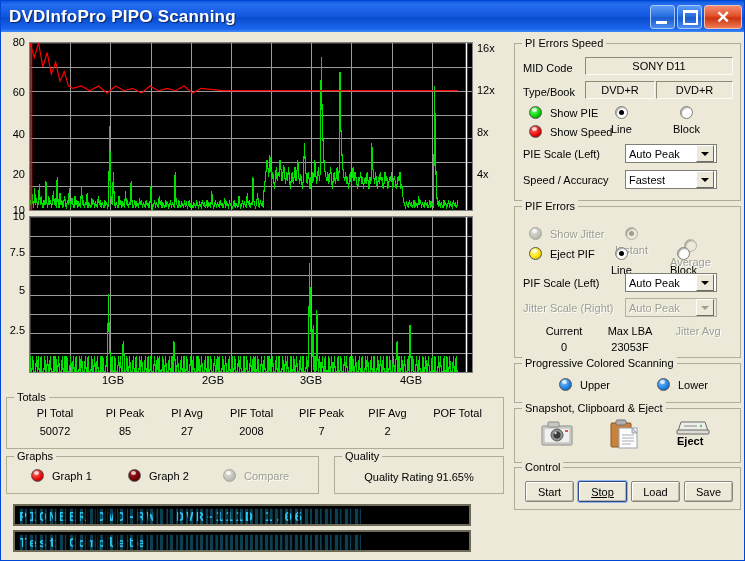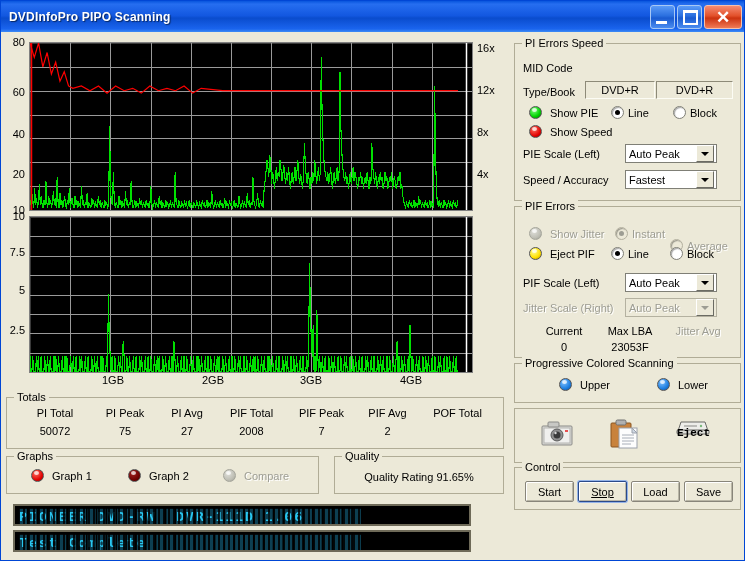--- a/index.html
+++ b/index.html
@@ -24,21 +24,21 @@
   .titlebar {
     position: absolute;
     left: 0; top: 0;
     width: 745px; height: 31px;
     background: linear-gradient(180deg,#0855dd 0%,#266ef0 10%,#1257e0 48%,#0a4ccd 55%,#1a64ee 90%,#3d8bf5 100%);
     display: flex;
     align-items: center;
   }
   .title-text {
     color: #ffffff;
-    font-size: 12px;
+    font-size: 17px;
     font-weight: bold;
     margin-left: 8px;
     text-shadow: 1px 1px 1px rgba(0,0,0,0.55);
     letter-spacing: 0.2px;
   }
   .title-btns {
     position: absolute;
     right: 4px; top: 4px;
     display: flex;
     gap: 2px;
@@ -282,20 +282,21 @@
   .combo.disabled { background: #ece9d8; border-color: #b4b1a0; color: #9d9d93; }
   .combo.disabled .val { text-shadow: 1px 1px 0 #fff; }
   .combo.disabled .arrowbtn::after { border-top-color: #9d9d93; }
 
   .radio {
     position: absolute;
     display: flex;
     align-items: center;
     gap: 4px;
     font-size: 11px;
+    flex-direction: column;
   }
   .radio .dot {
     width: 13px; height: 13px;
     border-radius: 50%;
     background: #fff;
     border: 1px solid #7f7f76;
     box-shadow: inset 1px 1px 1px rgba(0,0,0,0.35);
     box-sizing: border-box;
     position: relative;
   }
@@ -459,21 +460,21 @@
     <div class="legend">Totals</div>
     <div class="tot-col tot-head" style="left:8px;width:80px;">PI Total</div>
     <div class="tot-col tot-head" style="left:78px;width:80px;">PI Peak</div>
     <div class="tot-col tot-head" style="left:140px;width:80px;">PI Avg</div>
     <div class="tot-col tot-head" style="left:202px;width:85px;">PIF Total</div>
     <div class="tot-col tot-head" style="left:272px;width:85px;">PIF Peak</div>
     <div class="tot-col tot-head" style="left:338px;width:85px;">PIF Avg</div>
     <div class="tot-col tot-head" style="left:408px;width:85px;">POF Total</div>
 
     <div class="tot-col tot-val" style="left:8px;width:80px;">50072</div>
-    <div class="tot-col tot-val" style="left:78px;width:80px;">75</div>
+    <div class="tot-col tot-val" style="left:78px;width:80px;">85</div>
     <div class="tot-col tot-val" style="left:140px;width:80px;">27</div>
     <div class="tot-col tot-val" style="left:202px;width:85px;">2008</div>
     <div class="tot-col tot-val" style="left:272px;width:85px;">7</div>
     <div class="tot-col tot-val" style="left:338px;width:85px;">2</div>
     <div class="tot-col tot-val" style="left:408px;width:85px;"></div>
   </div>
 
   <div class="group" id="graphs">
     <div class="legend">Graphs</div>
     <div class="ledrow" style="left:24px;top:12px;">
@@ -503,20 +504,21 @@
   <div class="lcd" id="lcd2">
     <div class="lcd-dim">███████████████████████████████████</div>
     <div class="lcd-text">Test Complete</div>
     <div class="lcd-grid"></div>
   </div>
 
   <div class="group" id="pi-errors">
     <div class="legend">PI Errors  Speed</div>
 
     <div class="fld-label" style="left:8px;top:18px;">MID Code</div>
+    <div class="sunken" style="left:70px;top:13px;width:148px;height:18px;">SONY   D11</div>
 
     <div class="fld-label" style="left:8px;top:42px;">Type/Book</div>
     <div class="sunken" style="left:70px;top:37px;width:70px;height:18px;">DVD+R</div>
     <div class="sunken" style="left:141px;top:37px;width:77px;height:18px;">DVD+R</div>
 
     <div class="ledrow" style="left:14px;top:62px;">
       <span class="led green"></span>
       <span class="lbl">Show PIE</span>
     </div>
     <div class="radio checked" style="left:96px;top:62px;">
@@ -601,20 +603,21 @@
       <span class="led blue"></span>
       <span class="lbl">Upper</span>
     </div>
     <div class="ledrow" style="left:142px;top:14px;">
       <span class="led blue"></span>
       <span class="lbl">Lower</span>
     </div>
   </div>
 
   <div class="group" id="snapshot">
+    <div class="legend">Snapshot,  Clipboard  &amp; Eject</div>
 
     <div class="icon-btn" style="left:26px;top:12px;">
       <svg width="32" height="26" viewBox="0 0 32 26">
         <rect x="1" y="5" width="30" height="19" rx="1" fill="#d8d8d4" stroke="#8b8b88"></rect>
         <rect x="3" y="7" width="26" height="15" fill="#f0f0ee"></rect>
         <rect x="3" y="7" width="26" height="15" fill="none" stroke="#b5b5b2"></rect>
         <rect x="7" y="1" width="11" height="5" rx="1" fill="#c8c8c4" stroke="#8b8b88"></rect>
         <circle cx="16" cy="14" r="6" fill="#909090" stroke="#5a5a5a"></circle>
         <circle cx="16" cy="14" r="3.5" fill="#3a3a3a"></circle>
         <circle cx="14.5" cy="12" r="1.2" fill="#d8d8d8"></circle>
@@ -635,21 +638,21 @@
       </svg>
     </div>
 
     <div class="icon-btn" style="left:160px;top:10px;">
       <svg width="36" height="16" viewBox="0 0 36 16">
         <path d="M3 12 L6 3 L30 3 L33 12 Z" fill="#eeeeea" stroke="#6a6a66"></path>
         <rect x="2" y="11" width="32" height="4" rx="1" fill="#dcdcd6" stroke="#6a6a66"></rect>
         <line x1="9" y1="7" x2="22" y2="7" stroke="#8a8a86"></line>
         <circle cx="26" cy="7" r="1.2" fill="#7ab87a"></circle>
       </svg>
-      <div class="eject-lbl" style="left:2px;top:8px;font-family:Liberation Mono, monospace;">Eject</div>
+      <div class="eject-lbl" style="left:2px;top:16px;">Eject</div>
     </div>
   </div>
 
   <div class="group" id="control">
     <div class="legend">Control</div>
     <div class="btn" style="left:10px;top:13px;width:49px;">
       <span>Start</span>
     </div>
     <div class="btn focused" style="left:63px;top:13px;width:49px;text-decoration:underline;">
       <span>Stop</span>

